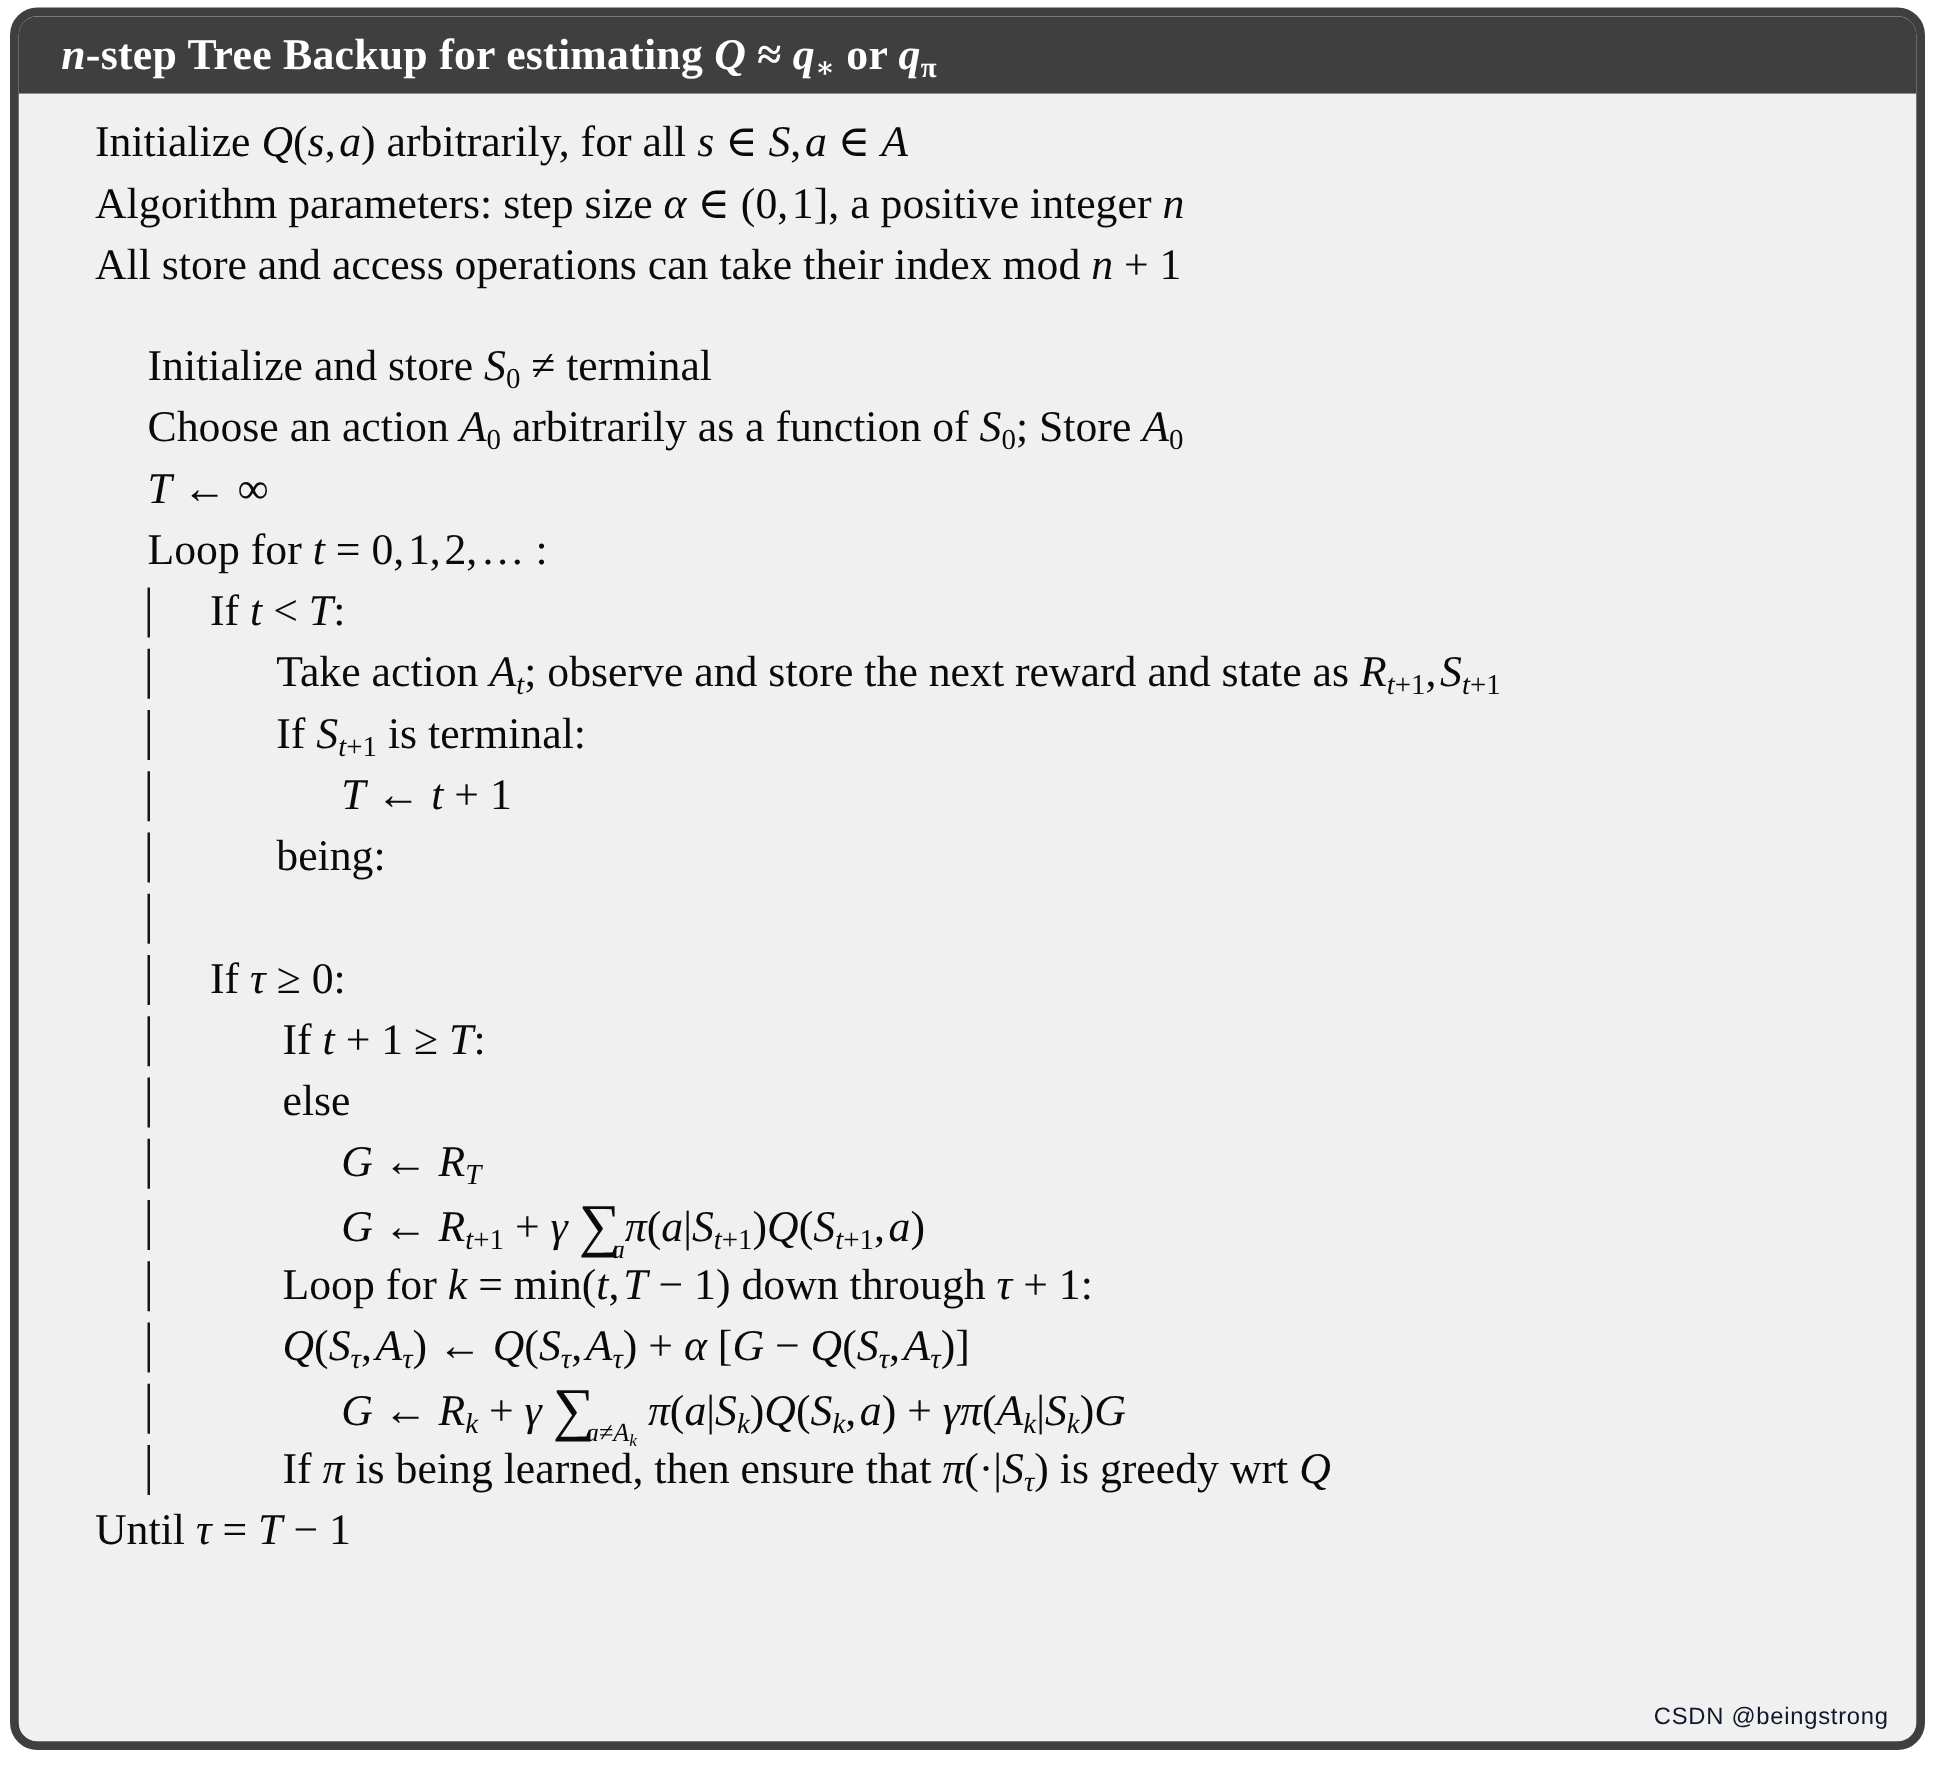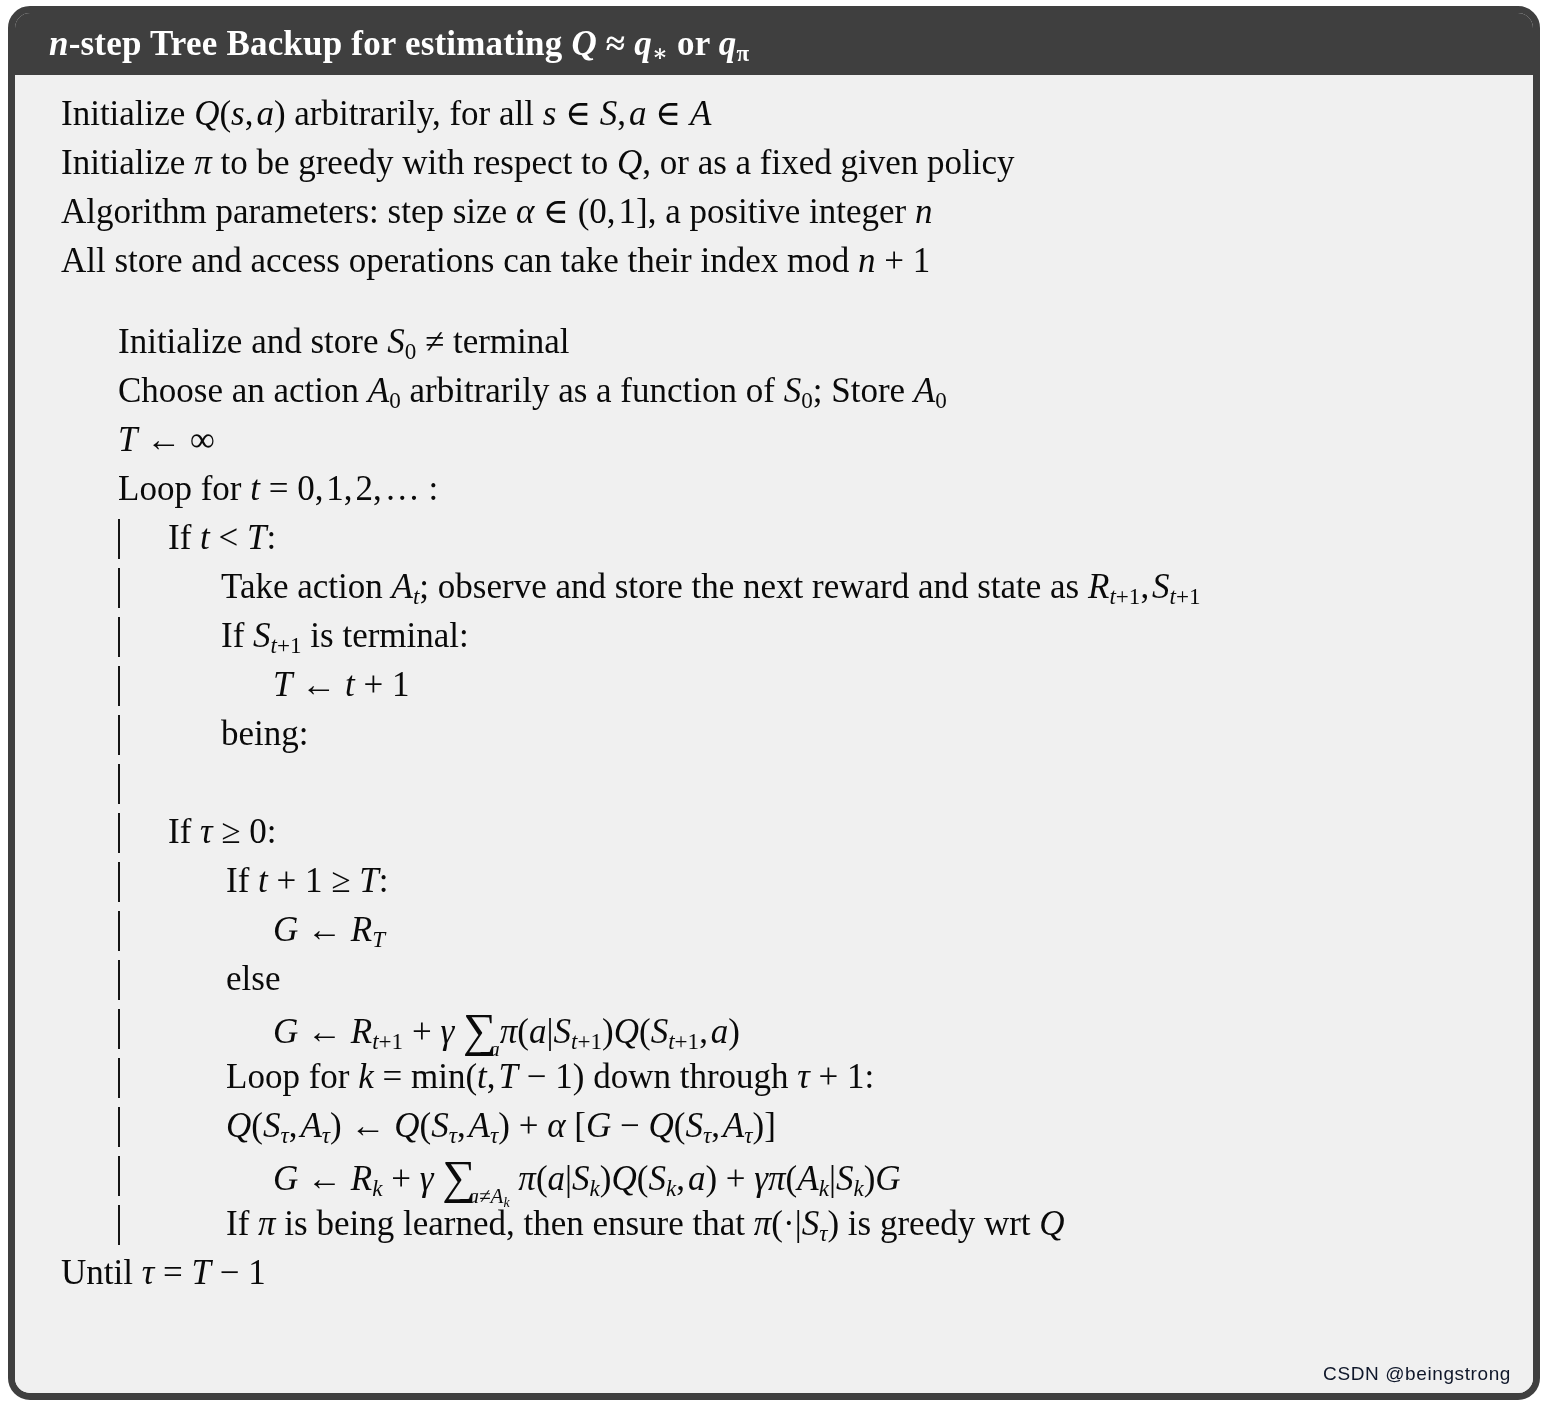--- a/index.html
+++ b/index.html
@@ -79,21 +79,21 @@
     left: 0;
     top: 2px;
     width: 2px;
     height: 40px;
     background: #151515;
   }
 
   .spacer { height: 32px; }
 
   
-  .i0 { left: 46px; }
+  .i0 { left: 61px; }
   .i1 { left: 103px; }
   .i2 { left: 153px; }
   .i3 { left: 206px; }
   .i4 { left: 258px; }
   .i5 { left: 268px; }
   .i6 { left: 211px; }
 
   i, .mi {
     font-style: italic;
     font-family: "Liberation Serif", "DejaVu Serif", serif;
@@ -148,23 +148,20 @@
       <i>n</i>-step Tree Backup for estimating <i>Q</i> ≈ <i>q</i><sub class="up">∗</sub> <span class="up">or</span> <i>q</i><sub class="up">π</sub>
     </div>
   </div>
 
   <div class="algo-body">
 
     <div class="line">
       <span class="txt i0">Initialize <i>Q</i>(<i>s</i>, <i>a</i>) arbitrarily, for all <i>s</i> ∈ <span class="cal">S</span>, <i>a</i> ∈ <span class="cal">A</span></span>
     </div>
 
-    <div class="line">
-      <span class="txt i0">Initialize <i>π</i> to be greedy with respect to <i>Q</i>, or as a fixed given policy</span>
-    </div>
 
     <div class="line">
       <span class="txt i0">Algorithm parameters: step size <i>α</i> ∈ (0, 1], a positive integer <i>n</i></span>
     </div>
 
     <div class="line">
       <span class="txt i0">All store and access operations can take their index mod <i>n</i> + 1</span>
     </div>
 
     <div class="spacer"></div>
@@ -221,30 +218,30 @@
       <span class="txt i2">If <i>τ</i> ≥ 0:</span>
     </div>
 
     <div class="line">
       <span class="bar"></span>
       <span class="txt i6">If <i>t</i> + 1 ≥ <i>T</i>:</span>
     </div>
 
     <div class="line">
       <span class="bar"></span>
+      <span class="txt i6">else</span>
+    </div>
+
+    <div class="line">
+      <span class="bar"></span>
       <span class="txt i4"><i>G</i> ← <i>R<sub>T</sub></i></span>
     </div>
 
     <div class="line">
       <span class="bar"></span>
-      <span class="txt i6">else</span>
-    </div>
-
-    <div class="line">
-      <span class="bar"></span>
       <span class="txt i4"><i>G</i> ← <i>R<sub>t</sub></i><sub class="up">+1</sub> + <i>γ</i> <span class="sum">∑</span><span class="sumsub"><i>a</i></span><i>π</i>(<i>a</i>|<i>S<sub>t</sub></i><sub class="up">+1</sub>)<i>Q</i>(<i>S<sub>t</sub></i><sub class="up">+1</sub>, <i>a</i>)</span>
     </div>
 
     <div class="line">
       <span class="bar"></span>
       <span class="txt i6">Loop for <i>k</i> = min(<i>t</i>, <i>T</i> − 1) down through <i>τ</i> + 1:</span>
     </div>
 
     <div class="line">
       <span class="bar"></span>

